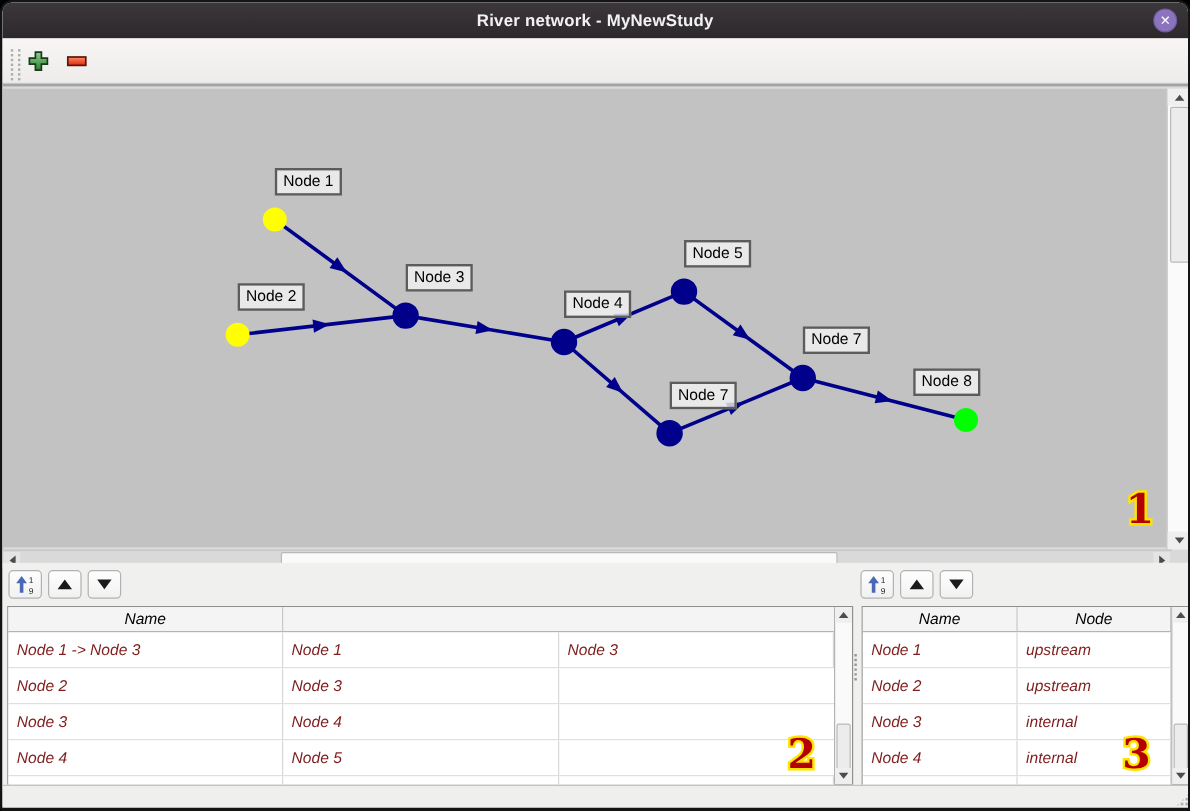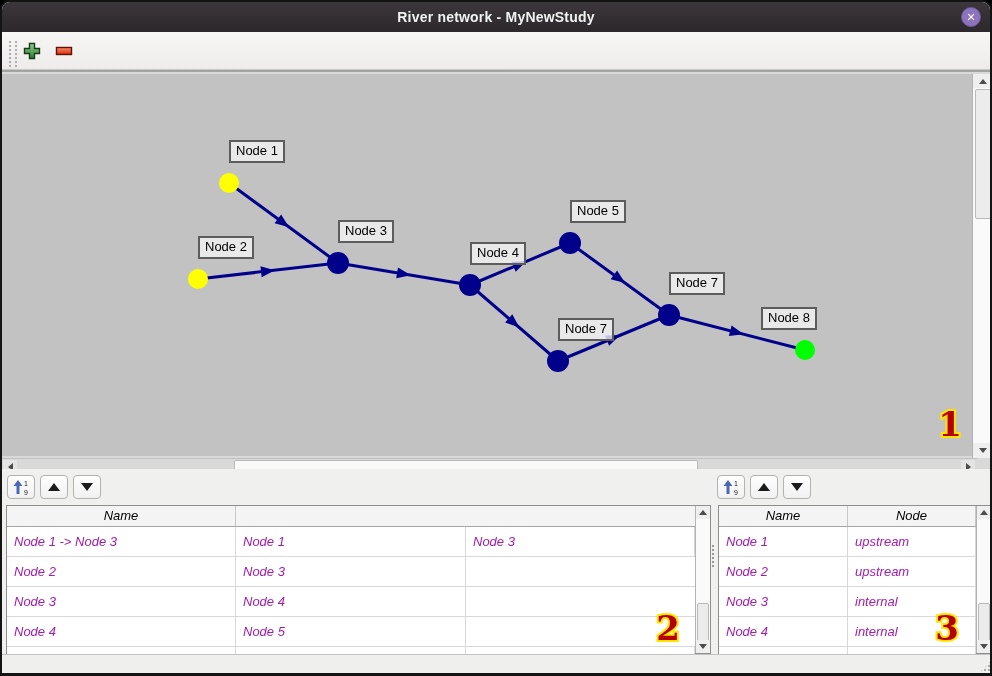--- a/index.html
+++ b/index.html
@@ -61,21 +61,21 @@
     background:linear-gradient(#fefefe,#f1f1f1); border:1px solid #b2b2b2; border-radius:4px;
     display:flex; align-items:center; justify-content:center;
   }
   .tri-up-b   { width:0; height:0; border-left:6px solid transparent; border-right:6px solid transparent; border-bottom:8px solid #1a1a1a; }
   .tri-down-b { width:0; height:0; border-left:6px solid transparent; border-right:6px solid transparent; border-top:8px solid #1a1a1a; }
   .table { position:absolute; top:36px; background:#fff; border:1px solid #8f8f8f; display:flex; }
   .tcols { flex:1; display:flex; flex-direction:column;font-style:italic; }
   .thead { display:grid; height:21px; background:#f4f4f4; border-bottom:1px solid #a5a5a5; }
   .thead .hcell { font-size:13px; text-align:center; line-height:20px; border-right:1px solid #c8c8c8; color:#000; }
   .trow { display:grid; height:30px; border-bottom:1px solid #d8d8d8; background:#fff; }
-  .trow .cell { font-size:13px; line-height:29px; padding-left:7px; border-right:1px solid #d8d8d8; color:#a21caf;
+  .trow .cell { font-size:13px; line-height:29px; padding-left:7px; border-right:1px solid #d8d8d8; color:#7f1d1d;
                 white-space:nowrap; overflow:hidden; }
   .trow.partial { height:7px; border-bottom:none; }
   .cols3 { grid-template-columns:229px 230px 1fr; }
   .cols2 { grid-template-columns:129px 1fr; }
   .tsb { position:relative; width:15px; background:#fafafa; border-left:1px solid #b3b3b3; }
   #splitter { position:absolute; left:710px; top:76px; height:22px; width:4px; border-left:2px dotted #979797; }
   
   #statusbar { position:absolute; left:0; top:652px; width:992px; height:21px; background:#efefee; border-top:1px solid #c2c2c2; }
   #resize-grip { position:absolute; right:2px; bottom:2px; width:13px; height:13px;
     background-image: radial-gradient(#a9a9a9 1px, transparent 1.3px);

